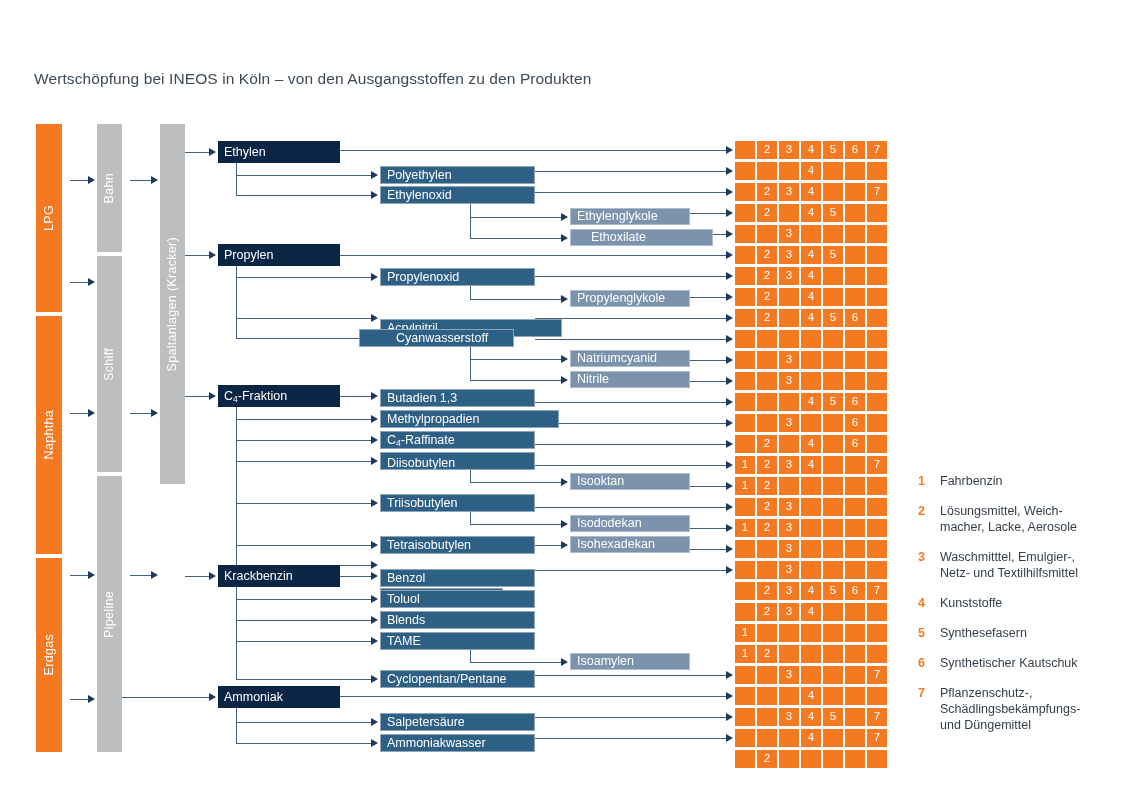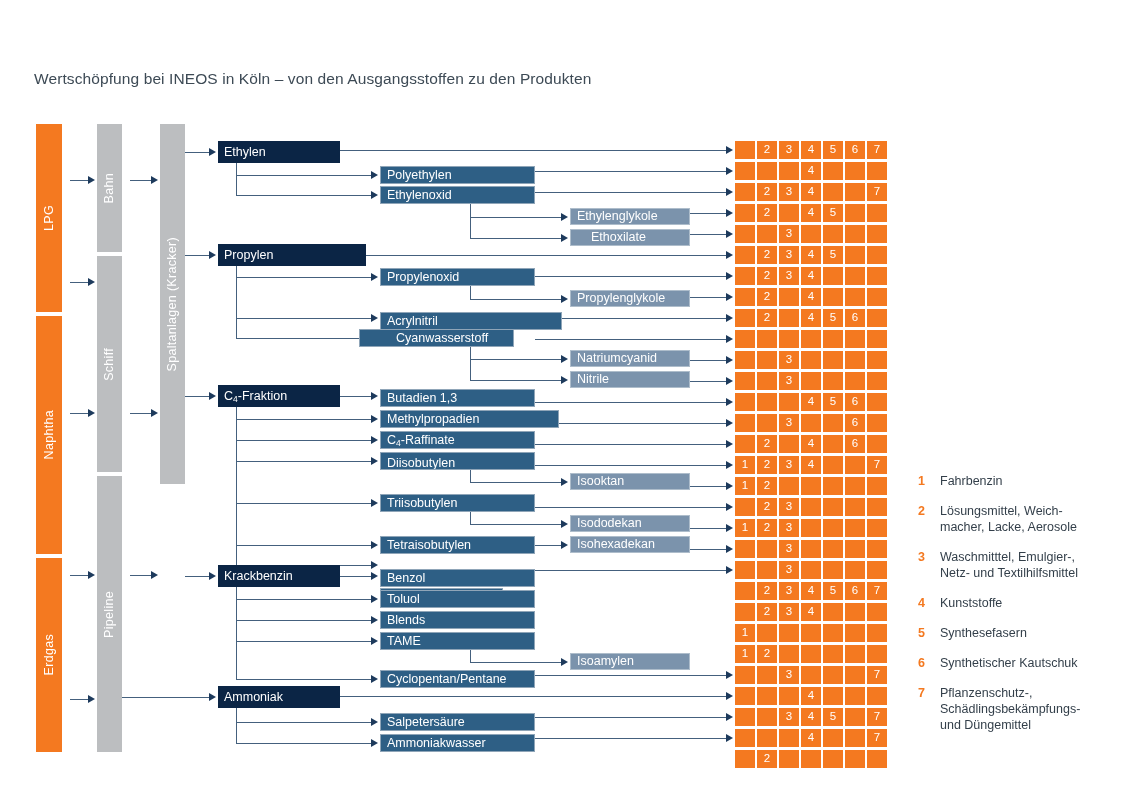--- a/index.html
+++ b/index.html
@@ -244,21 +244,21 @@
       <div class="hline" style="left: 535px; top: 717px; width: 191px;"></div>
       <div class="arrow" style="left: 726px; top: 712.5px;"></div>
       <div class="hline" style="left: 535px; top: 738px; width: 191px;"></div>
       <div class="arrow" style="left: 726px; top: 733.5px;"></div>
     </div>
 
   <div id="nodes-l1">
       <div class="node l1" style="left: 218px; top: 141px; width: 122px;">
         <span>Ethylen</span>
       </div>
-      <div class="node l1" style="left: 218px; top: 244px; width: 148px;">
+      <div class="node l1" style="left: 218px; top: 244px; width: 122px;">
         <span>Propylen</span>
       </div>
       <div class="node l1" style="left: 218px; top: 385px; width: 122px;">
         <span>C<sub>4</sub>-Fraktion</span>
       </div>
       <div class="node l1" style="left: 218px; top: 565px; width: 122px;">
         <span>Krackbenzin</span>
       </div>
       <div class="node l1" style="left: 218px; top: 686px; width: 122px;">
         <span>Ammoniak</span>
@@ -267,21 +267,21 @@
   <div id="nodes-l2">
       <div class="node l2" style="left: 380px; top: 166px; width: 155px;">
         <span>Polyethylen</span>
       </div>
       <div class="node l2" style="left: 380px; top: 186px; width: 155px;">
         <span>Ethylenoxid</span>
       </div>
       <div class="node l2" style="left: 380px; top: 268px; width: 155px;">
         <span>Propylenoxid</span>
       </div>
-      <div class="node l2" style="left: 380px; top: 312px; width: 182px;">
+      <div class="node l2" style="left: 380px; top: 319px; width: 182px;">
         <span>Acrylnitril</span>
       </div>
       <div class="node l2" style="left: 359px; top: 329px; width: 155px; padding-left: 36px;">
         <span>Cyanwasserstoff</span>
       </div>
       <div class="node l2" style="left: 380px; top: 389px; width: 155px;">
         <span>Butadien 1,3</span>
       </div>
       <div class="node l2" style="left: 380px; top: 410px; width: 179px; align-items: center;">
         <span>Methylpropadien</span>
@@ -320,21 +320,21 @@
         <span>Salpetersäure</span>
       </div>
       <div class="node l2" style="left: 380px; top: 734px; width: 155px;">
         <span>Ammoniakwasser</span>
       </div>
     </div>
   <div id="nodes-l3">
       <div class="node l3" style="left: 570px; top: 208px; width: 120px;">
         <span>Ethylenglykole</span>
       </div>
-      <div class="node l3" style="left: 570px; top: 229px; width: 120px; padding-left: 20px;">
+      <div class="node l3" style="left: 570px; top: 229px; width: 143px; padding-left: 20px;">
         <span>Ethoxilate</span>
       </div>
       <div class="node l3" style="left: 570px; top: 290px; width: 120px;">
         <span>Propylenglykole</span>
       </div>
       <div class="node l3" style="left: 570px; top: 350px; width: 120px;">
         <span>Natriumcyanid</span>
       </div>
       <div class="node l3" style="left: 570px; top: 371px; width: 120px;">
         <span>Nitrile</span>

